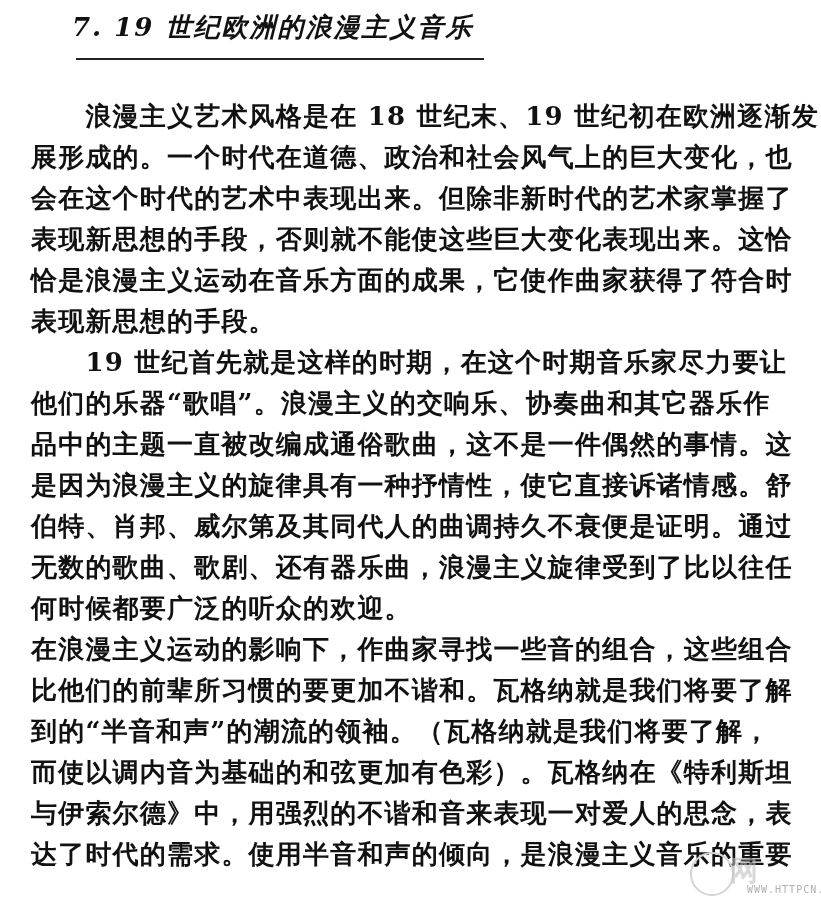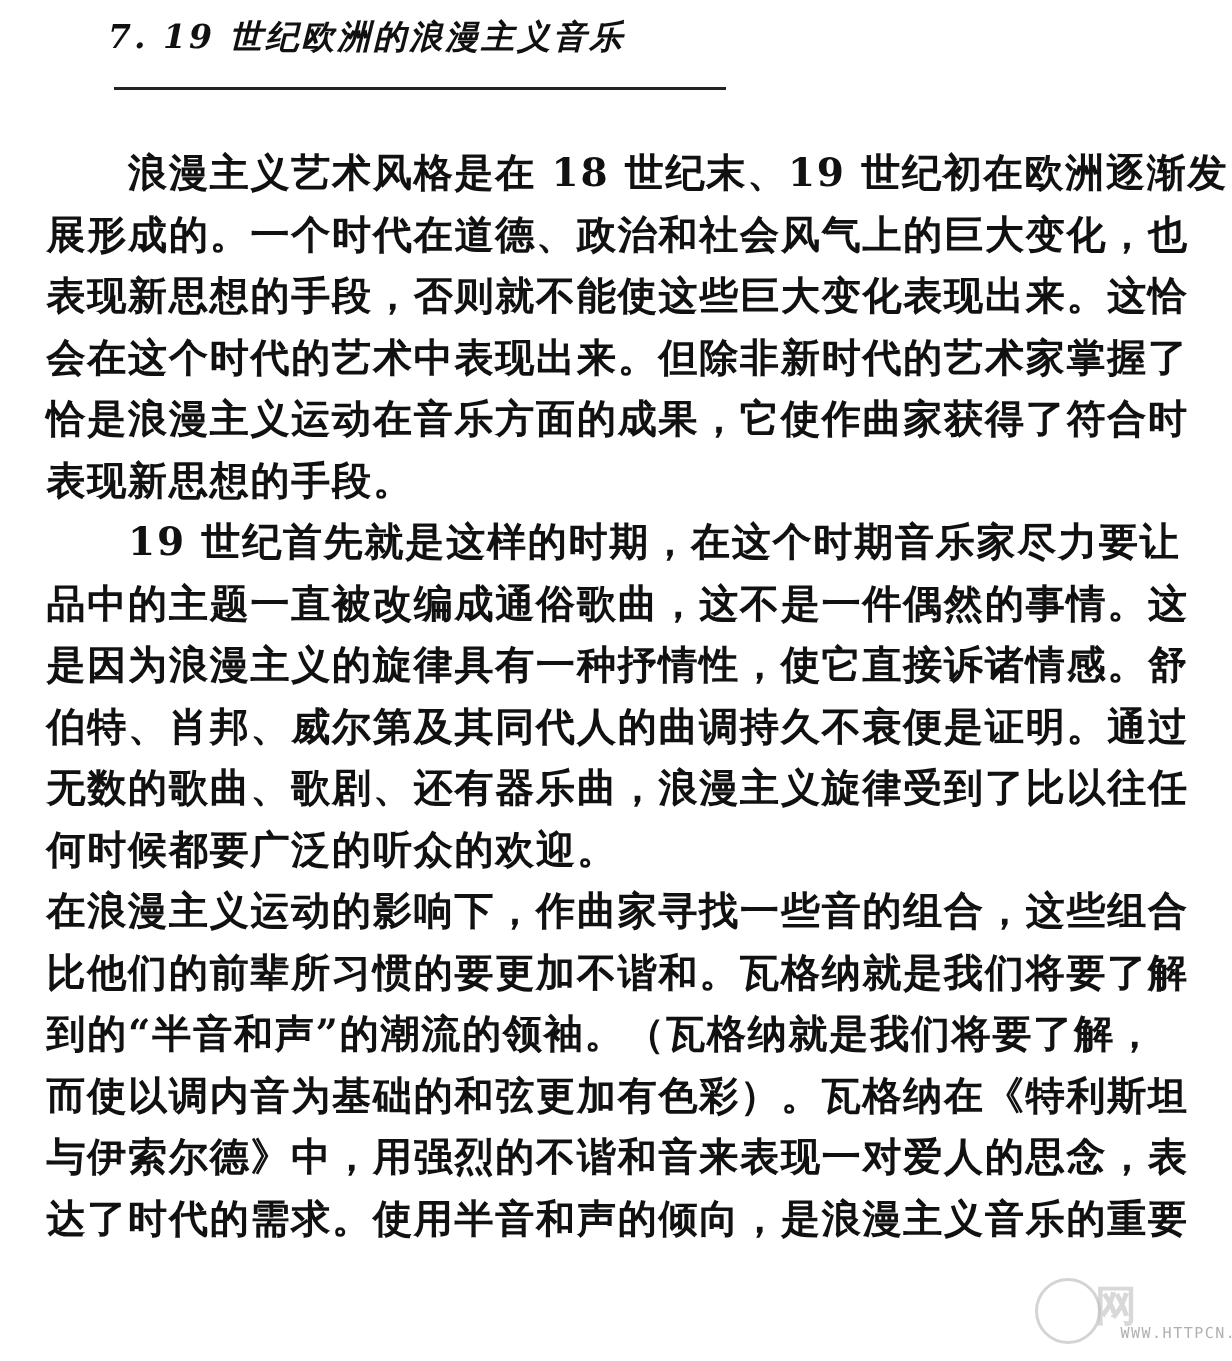--- a/index.html
+++ b/index.html
@@ -3,21 +3,21 @@
   <meta charset="utf-8">
   <style>
     html, body { margin: 0; padding: 0; background: #ffffff; }
     body {
       width: 821px; height: 907px; position: relative; overflow: hidden;
       font-family: "DejaVu Serif", "Liberation Serif", serif;
       color: #111111;
     }
     .title {
       position: absolute; left: 72px; top: 10px;
-      font-size: 22px; font-style: italic; font-weight: bold;
+      font-size: 26px; font-style: italic; font-weight: bold;
       letter-spacing: 2px; white-space: nowrap;
     }
     .title-rule {
       position: absolute; left: 76px; top: 58px; width: 408px; height: 2px;
       background: #222222;
     }
     .body-text {
       position: absolute; left: 31px; top: 96px; width: 740px;
       font-size: 26px; font-weight: bold; line-height: 41px;
       letter-spacing: 1.2px;
@@ -42,26 +42,27 @@
   </style>
 </head>
 <body>
 
 <div class="title">7. 19 世纪欧洲的浪漫主义音乐</div>
 <div class="title-rule"></div>
 
 <div class="body-text">
   <div class="line">　　浪漫主义艺术风格是在 18 世纪末、19 世纪初在欧洲逐渐发</div>
   <div class="line">展形成的。一个时代在道德、政治和社会风气上的巨大变化，也</div>
+  <div class="line">会在这个时代的艺术中表现出来。但除非新时代的艺术家掌握了</div>
   <div class="line">表现新思想的手段，否则就不能使这些巨大变化表现出来。这恰</div>
-  <div class="line">会在这个时代的艺术中表现出来。但除非新时代的艺术家掌握了</div>
   <div class="line">恰是浪漫主义运动在音乐方面的成果，它使作曲家获得了符合时</div>
   <div class="line">表现新思想的手段。</div>
 
   <div class="line">　　19 世纪首先就是这样的时期，在这个时期音乐家尽力要让</div>
+  <div class="line">他们的乐器“歌唱”。浪漫主义的交响乐、协奏曲和其它器乐作</div>
   <div class="line">品中的主题一直被改编成通俗歌曲，这不是一件偶然的事情。这</div>
   <div class="line">是因为浪漫主义的旋律具有一种抒情性，使它直接诉诸情感。舒</div>
   <div class="line">伯特、肖邦、威尔第及其同代人的曲调持久不衰便是证明。通过</div>
   <div class="line">无数的歌曲、歌剧、还有器乐曲，浪漫主义旋律受到了比以往任</div>
   <div class="line">何时候都要广泛的听众的欢迎。</div>
 
   <div class="line">在浪漫主义运动的影响下，作曲家寻找一些音的组合，这些组合</div>
   <div class="line">比他们的前辈所习惯的要更加不谐和。瓦格纳就是我们将要了解</div>
   <div class="line">到的“半音和声”的潮流的领袖。（瓦格纳就是我们将要了解，</div>
   <div class="line">而使以调内音为基础的和弦更加有色彩）。瓦格纳在《特利斯坦</div>

